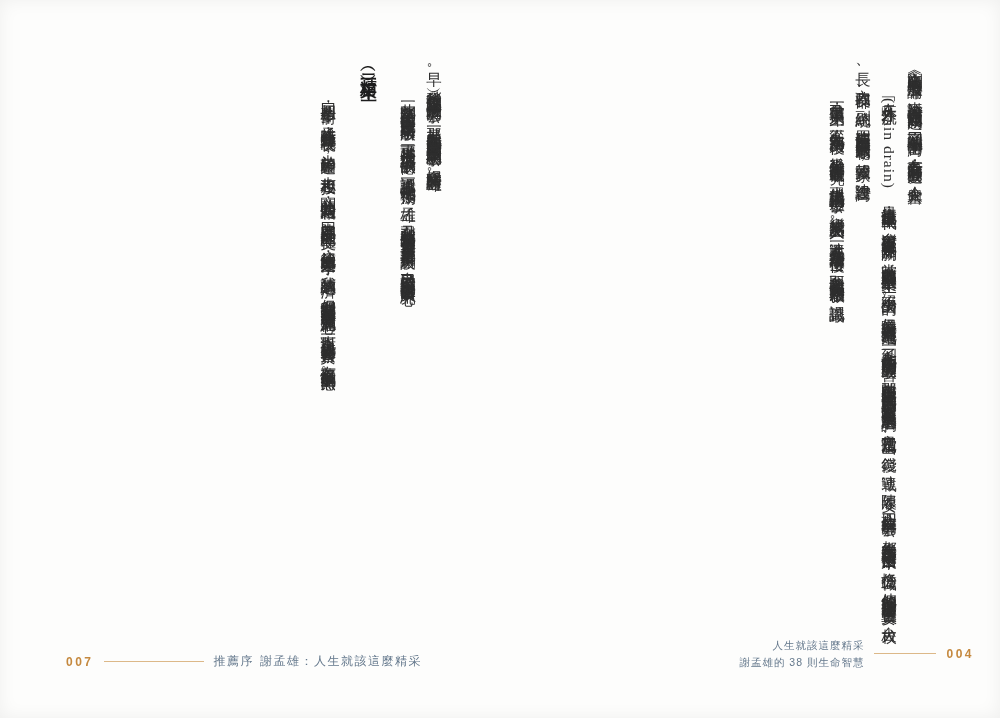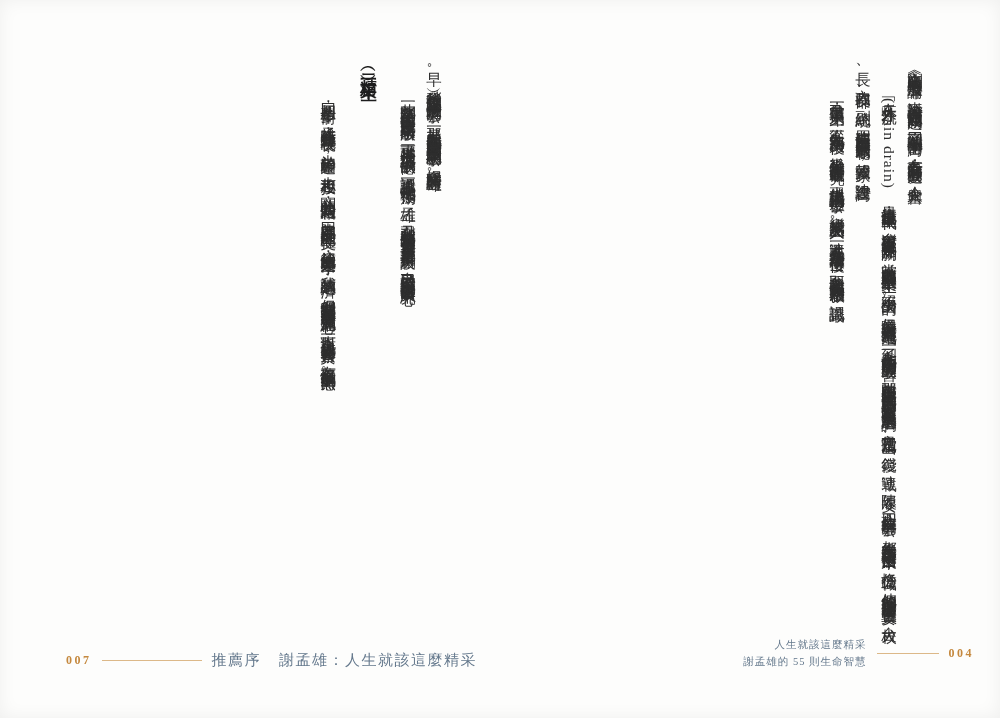--- a/index.html
+++ b/index.html
@@ -43,21 +43,21 @@
     color: #1d1d1d;
     margin: 0 13px;            
     letter-spacing: 2px;
   }
   
   .footer {
     position: absolute;
     bottom: 48px;
     display: flex;
     align-items: center;
-    font-family: Liberation Serif, serif;
+    font-family: Liberation Sans, sans-serif;
   }
   .footer-right { right: 26px; }
   .footer-left  { left: 66px; }
   .book-titles {
     text-align: right;
     font-size: 10.5px;
     line-height: 1.55;
     color: #64788c;
     letter-spacing: 1px;
   }
@@ -70,22 +70,22 @@
   .rule-long  { width: 100px; }
   .pagenum {
     font-size: 12px;
     font-weight: bold;
     color: #c5893f;
     letter-spacing: 2.5px;
   }
   .chapter-info {
     display: flex;
     align-items: center;
-    gap: 18px;
-    font-size: 15px;
+    gap: 6px;
+    font-size: 12px;
     color: #64788c;
     letter-spacing: 1.5px;
   }
 </style>
 </head>
 <body>
 
 <div class="spread">
 
   <section class="page page-left">
@@ -109,20 +109,20 @@
   <section class="page page-right">
     <div class="vtext">
       <p class="para">文剛出版的《經濟發展導論》，來討論台灣的人力資源運用問題。回到了離開十年的台灣，在各方面已有顯著的改進，令人興奮。</p>
       <p class="para indent">在「人才外流」(brain drain) 最流行也最嚴重的年代，台灣留學生返台就業是件「新聞」。當時台大熱門的理工科系的畢業生，絕少不出國的。但是隨著台灣經濟逐漸地起飛，到了一九七〇年代中後期已有明顯的改善。那時在留學生群中流行的一個名詞是「四公子」（一個略有羨慕但無惡意的名詞），它是指沈君山、錢復、連戰、陳履安，四位政府首長的「公子」，都先後在美國名校得了博士後回來，擔任公職，他們的父親分別擔任過農復會主任委員、台大校長、內政部長、副總統。這四位博士的回國是一個很好的示範：「報效國家，建設台灣」。</p>
       <p class="para indent">自己是一個軍人子弟，從一九六九年第一次回來後，幾乎每年都返台開會或做研究，也就先後認識了這「四位公子」，變成很熟悉的友人。（連戰在一九六五年芝加哥取得博士後，即至我教書的威州大政治系任教，認識最</p>
     </div>
 
     <footer class="footer footer-right">
       <span class="book-titles">
         <span>人生就該這麼精采</span><br>
-        <span>謝孟雄的 55 則生命智慧</span>
+        <span>謝孟雄的 38 則生命智慧</span>
       </span>
       <span class="rule rule-short"></span>
       <span class="pagenum">004</span>
     </footer>
   </section>
 
 </div>
 
 </body></html>

